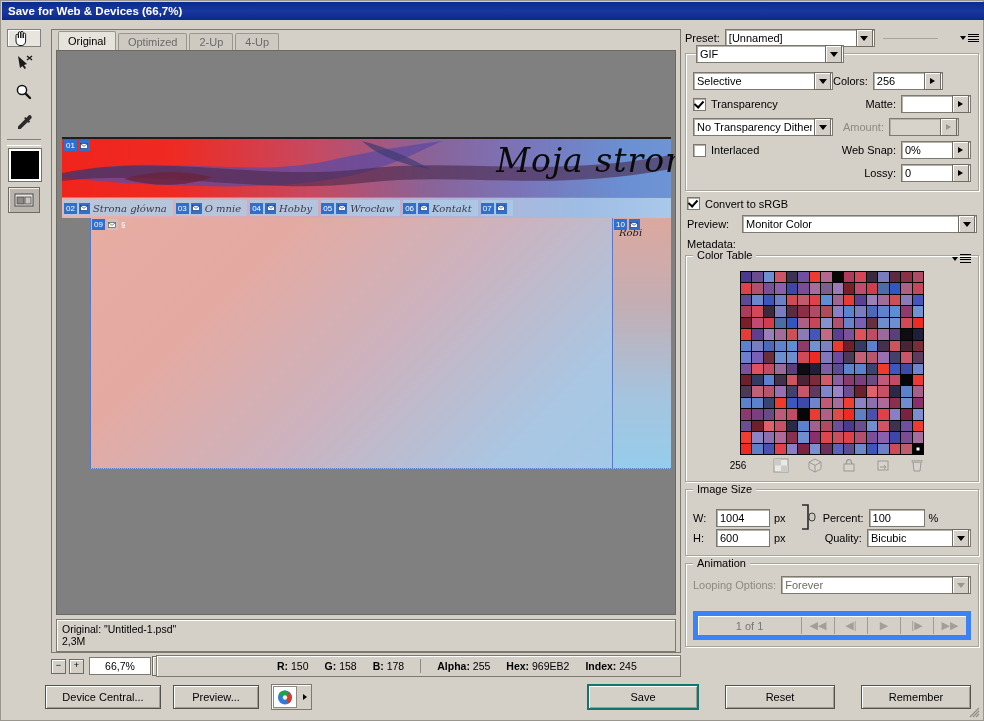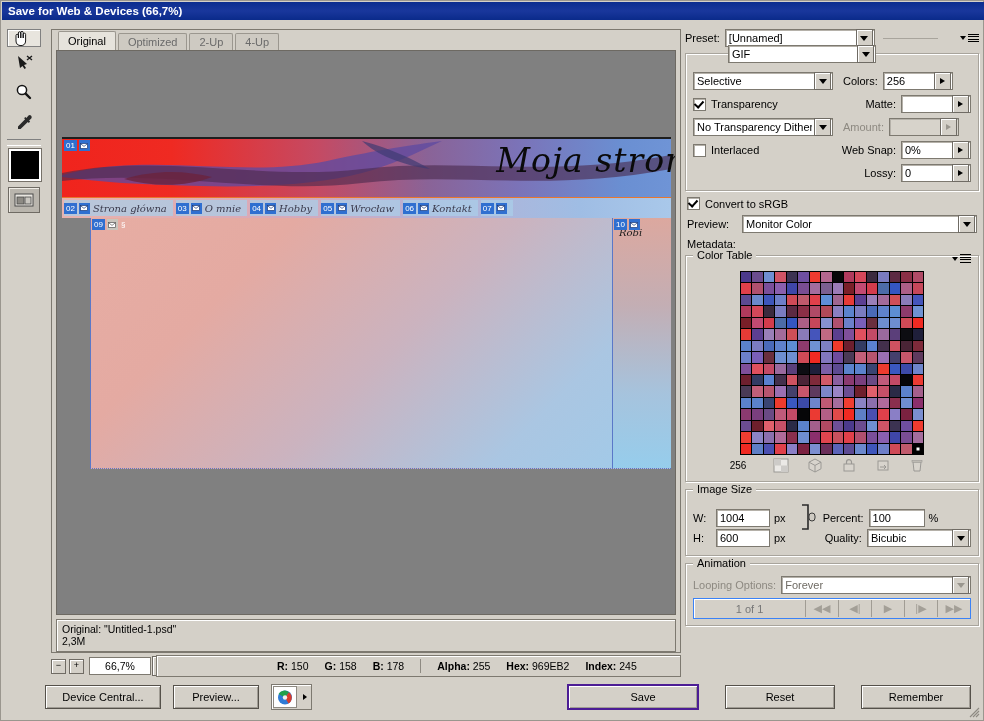--- a/index.html
+++ b/index.html
@@ -126,26 +126,26 @@
   .ctable{width:184px;height:184px;margin:4px auto 2px auto;background:#000;
     display:grid;grid-template-columns:repeat(16,1fr);grid-template-rows:repeat(16,1fr);gap:1px;padding:1px;box-sizing:border-box;}
   .ctfoot{display:flex;align-items:center;justify-content:center;margin-top:3px;}
   .ctfoot .cnt{font-size:10px;margin-right:18px;}
   .ctfoot .ci{width:16px;height:15px;margin:0 9px;opacity:.55;}
 
   .btnrow{position:absolute;left:44px;top:683px;width:932px;display:flex;align-items:center;}
   .btn{height:22px;min-width:92px;background:#d4d0c8;border:1px solid #55514a;
     box-shadow:inset 1px 1px 0 #fff, inset -1px -1px 0 #a09c94;
     display:flex;align-items:center;justify-content:center;font-size:11px;margin-right:12px;}
-  .btn.def{border:2px solid #4c1d95;padding-left:20px;}
+  .btn.def{border:2px solid #0f766e;}
   .prevsel{display:flex;align-items:center;height:24px;border:1px solid #7d7970;background:#d4d0c8;box-shadow:inset 1px 1px 0 #fff;}
   .prevsel .ico{width:22px;height:20px;display:flex;align-items:center;justify-content:center;background:#fff;margin:1px;border:1px solid #8e8a82;}
   .prevsel .ar{width:13px;height:22px;display:flex;align-items:center;justify-content:center;}
   .grow{flex:1;}
-  .anirow{display:flex;align-items:center;height:19px;border:1px solid #3b82f6;box-shadow:inset 1px 1px 0 #fff;background:#d4d0c8;margin-top:4px;}
+  .anirow{display:flex;align-items:center;height:19px;border:5px solid #3b82f6;box-shadow:inset 1px 1px 0 #fff;background:#d4d0c8;margin-top:17px;}
   .anicount{flex:1;text-align:center;font-size:11px;color:#777;}
   .anibtn{width:32px;height:17px;border-left:1px solid #a09c94;display:flex;align-items:center;justify-content:center;color:#a39f97;}
   .resizegrip{position:absolute;right:3px;bottom:2px;width:12px;height:12px;}
 </style>
 </head>
 <body>
 
 <div class="app">
 
   <div class="titlebar">
@@ -351,36 +351,36 @@
           <span class="mbars">
             <i></i>
             <i></i>
             <i></i>
             <i></i>
           </span>
       </div>
     </div>
 
     <div class="group" style="padding-top:14px;">
-      <div style="position:absolute;left:10px;top:-9px;margin-left:32px;">
+      <div style="position:absolute;left:10px;top:-9px;">
         <div class="sel" style="width:148px;background:#fff;">
           <span class="cap">GIF</span>
           <span class="arrowbox">
               <span class="tri-d"></span>
             </span>
         </div>
       </div>
       <div class="row" style="margin-top:4px;">
         <div class="sel" style="width:140px;">
           <span class="cap">Selective</span>
           <span class="arrowbox">
               <span class="tri-d"></span>
             </span>
         </div>
-        <span class="lbl" style="margin-left:10px;">Colors:</span>
+        <span class="lbl" style="">Colors:</span>
         <div class="sel" style="width:70px;">
           <span class="cap">256</span>
           <span class="arrowbox">
               <span class="tri-r"></span>
             </span>
         </div>
       </div>
       <div class="row">
         <span class="cbox on"></span>
         <span class="lbl">Transparency</span>

